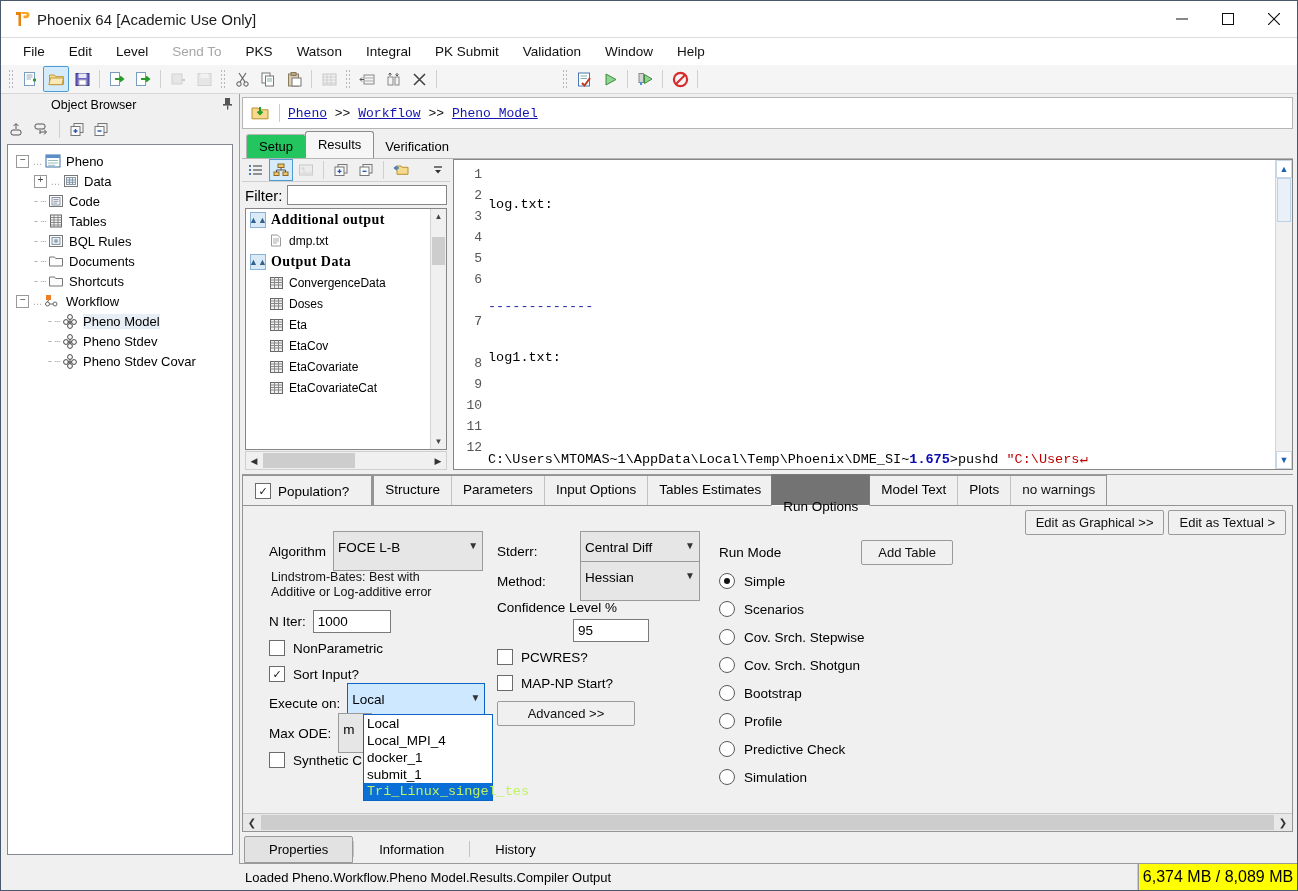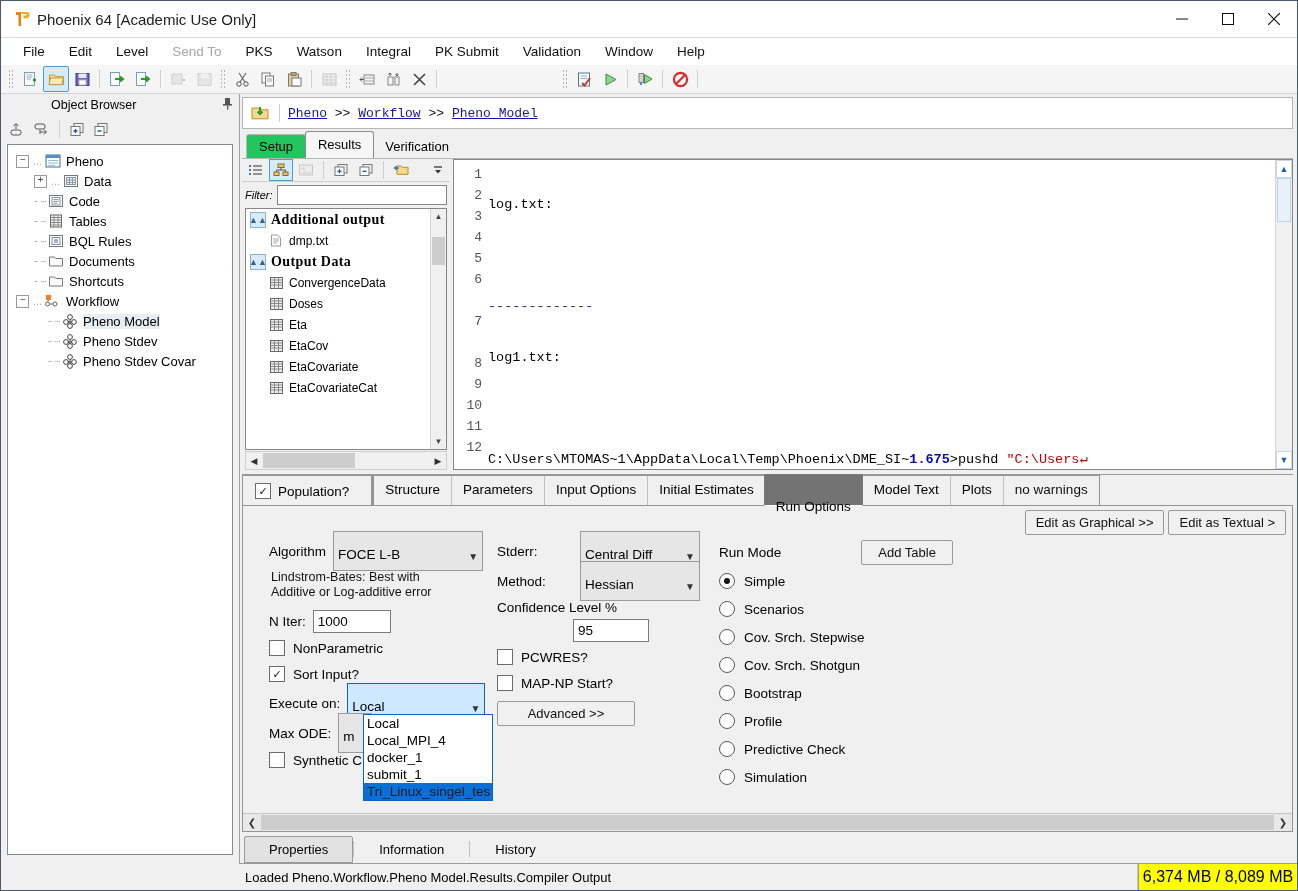--- a/index.html
+++ b/index.html
@@ -155,21 +155,21 @@
     background: #f0f0f0;
   }
   .res-left-tb {
     height: 22px; display: flex; align-items: center; gap: 1px; padding-left: 2px;
     border-bottom: 1px solid #cfcfcf;
   }
   .rl-btn { width: 22px; height: 20px; display: flex; align-items: center; justify-content: center; border: 1px solid transparent;}
   .rl-btn.active { border: 1px solid #4b9cd3; background: #d6ebf9; }
   .rl-spacer { margin-left: auto; }
   .filter-row { display: flex; align-items: center; height: 26px; padding: 0 3px; gap: 4px; }
-  .filter-lbl { font-size: 11px; font-style: italic; }
+  .filter-lbl { font-size: 15px; }
   .filter-input {
     flex: 1 1 auto; height: 18px; background: #fff; border: 1px solid #868686;
     font-size: 12px; padding: 0 3px;
   }
   .res-tree {
     flex: 1 1 auto; background: #fff; border: 1px solid #868686; margin: 0 3px;
     overflow: hidden; position: relative;
   }
   .res-item { display: flex; align-items: center; height: 21px; padding-left: 4px; white-space: nowrap; }
   .res-grp-icon {
@@ -268,21 +268,21 @@
   }
 
   .form-cols { display: flex; padding: 34px 0 0 26px; gap: 0; flex: 1 1 auto; min-height: 0;}
   .col-a { width: 228px; flex: 0 0 228px; }
   .col-b { width: 222px; flex: 0 0 222px; }
   .col-c { flex: 1 1 auto; }
   .frow { display: flex; align-items: center; gap: 7px; margin-bottom: 8px; height: 22px;}
   .flabel { font-size: 13.5px; }
   .select {
     height: 22px; background: #e6e6e6; border: 1px solid #9a9a9a;
-    display: flex; align-items: flex-end; padding: 8px 4px; font-size: 13.5px;
+    display: flex; align-items: flex-start; padding: 8px 4px; font-size: 13.5px;
     position: relative;
   }
   .select .caret { margin-left: auto; font-size: 10px; color: #333; padding-left: 8px;}
   .select.open { background: #cde8ff; border-color: #0a64c8; }
   .textinput {
     height: 21px; background: #fff; border: 1px solid #7a7a7a;
     font-size: 13.5px; display: flex; align-items: center; padding: 0 4px;
   }
   .hint { font-size: 12.5px; line-height: 15px; color: #111; margin: 2px 0 10px 2px; }
   .chkrow { display: flex; align-items: center; gap: 8px; margin-bottom: 10px; font-size: 13.5px; }
@@ -291,21 +291,21 @@
     background: #fff; display: inline-flex; align-items: center; justify-content: center; flex: 0 0 auto;
   }
   .radio .dot { width: 6px; height: 6px; border-radius: 50%; background: #111; }
   .radiorow { display: flex; align-items: center; gap: 9px; margin-bottom: 12px; font-size: 13.5px; }
 
   .dropdown-list {
     position: absolute; background: #fff; border: 1px solid #0a64c8;
     z-index: 40; font-size: 13.5px; width: 128px;
   }
   .dd-item { height: 17px; line-height: 17px; padding: 0 3px; white-space: nowrap; }
-  .dd-item.sel { background: #0a6fd6; color: #0f172a; }
+  .dd-item.sel { background: #0a6fd6; color: #bef264; font-family: Liberation Mono, monospace; }
 
   .lower-hscroll {
     height: 17px; background: #e8e8e8; border-top: 1px solid #c6c6c6;
     display: flex; align-items: center; position: relative; flex: 0 0 auto;
   }
   .lhs-arrow { width: 18px; text-align: center; font-size: 10px; color: #333; }
   .lhs-thumb { position: absolute; left: 18px; right: 18px; top: 1px; bottom: 1px; background: #cdcdcd; }
 
   .bottom-tabs { height: 28px; display: flex; align-items: center; padding-left: 2px; flex: 0 0 auto; margin-top: 3px;}
   .btab { font-size: 13px; padding: 5px 24px; border: 1px solid transparent; }
@@ -952,21 +952,21 @@
       <div class="lower">
         <div class="lower-tabs">
           <div class="pop-chk" style="border:1px solid #949494;border-bottom:none;align-self:stretch;">
             <span class="chk">✓</span>
             <span>Population?</span>
           </div>
           <div class="ltabs-box">
             <div class="ltab first">Structure</div>
             <div class="ltab">Parameters</div>
             <div class="ltab">Input Options</div>
-            <div class="ltab">Initial Estimates</div>
+            <div class="ltab">Tables Estimates</div>
             <div class="ltab active">Run Options</div>
             <div class="ltab">Model Text</div>
             <div class="ltab">Plots</div>
             <div class="ltab last">no warnings</div>
           </div>
         </div>
 
         <div class="lower-body">
           <div class="edit-btns">
             <div class="btn">Edit as Graphical &gt;&gt;</div>

